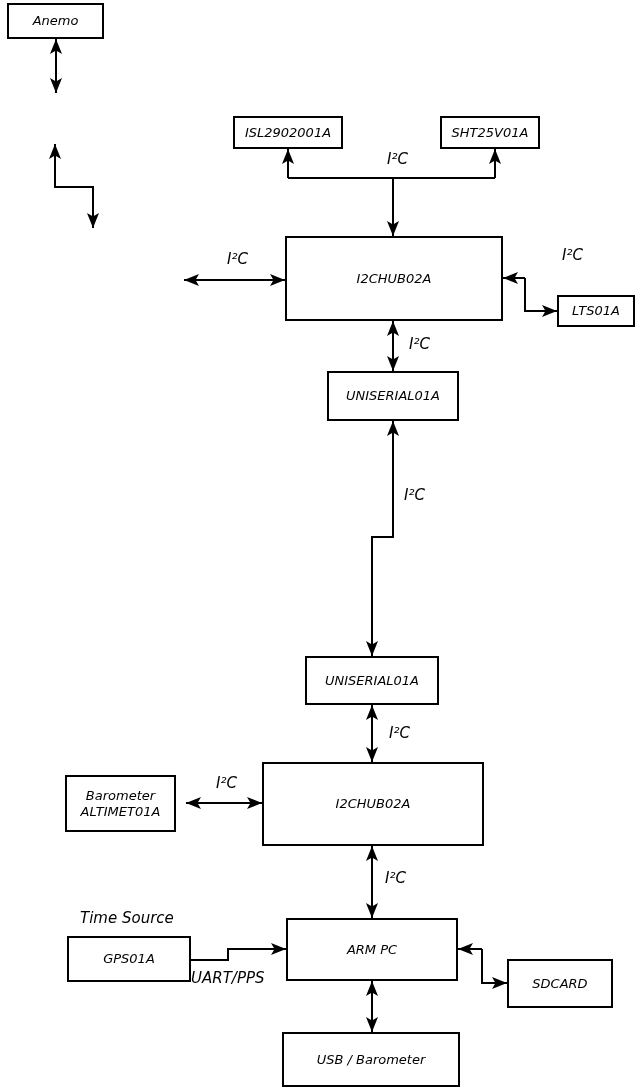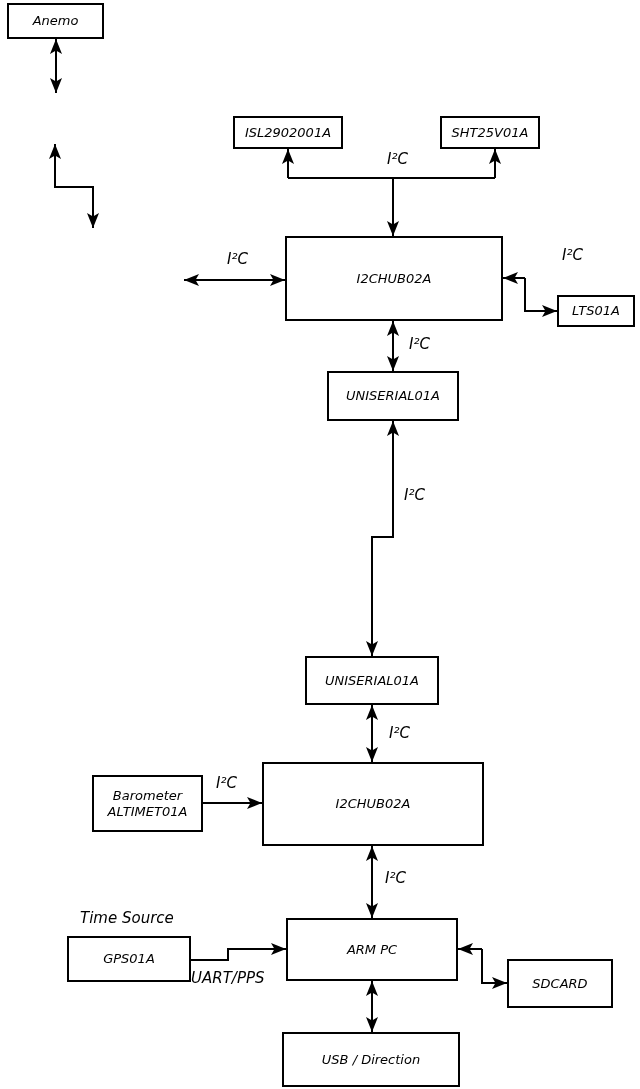--- a/index.html
+++ b/index.html
@@ -117,39 +117,39 @@
   </div>
 
   <div class="node" style="left:305px;top:656px;width:134px;height:49px">
     <span class="lbl">UNISERIAL01A</span>
   </div>
 
   <div class="node" style="left:262px;top:762px;width:222px;height:84px">
     <span class="lbl">I2CHUB02A</span>
   </div>
 
-  <div class="node" style="left:92px;top:775px;width:111px;height:57px">
+  <div class="node" style="left:65px;top:775px;width:111px;height:57px">
     <span class="lbl">Barometer
 ALTIMET01A</span>
   </div>
 
   <div class="node" style="left:67px;top:936px;width:124px;height:46px">
     <span class="lbl">GPS01A</span>
   </div>
 
   <div class="node" style="left:507px;top:959px;width:106px;height:49px">
     <span class="lbl">SDCARD</span>
   </div>
 
   <div class="node" style="left:286px;top:918px;width:172px;height:63px">
     <span class="lbl">ARM PC</span>
   </div>
 
   <div class="node" style="left:282px;top:1032px;width:178px;height:55px">
-    <span class="lbl">USB / Direction</span>
+    <span class="lbl">USB / Barometer</span>
   </div>
 
   <span class="edge-label" style="left:387px;top:152px">I²C</span>
   <span class="edge-label" style="left:227px;top:252px">I²C</span>
   <span class="edge-label" style="left:562px;top:248px">I²C</span>
   <span class="edge-label" style="left:409px;top:337px">I²C</span>
   <span class="edge-label" style="left:404px;top:488px">I²C</span>
   <span class="edge-label" style="left:389px;top:726px">I²C</span>
   <span class="edge-label" style="left:216px;top:776px">I²C</span>
   <span class="edge-label" style="left:385px;top:871px">I²C</span>

